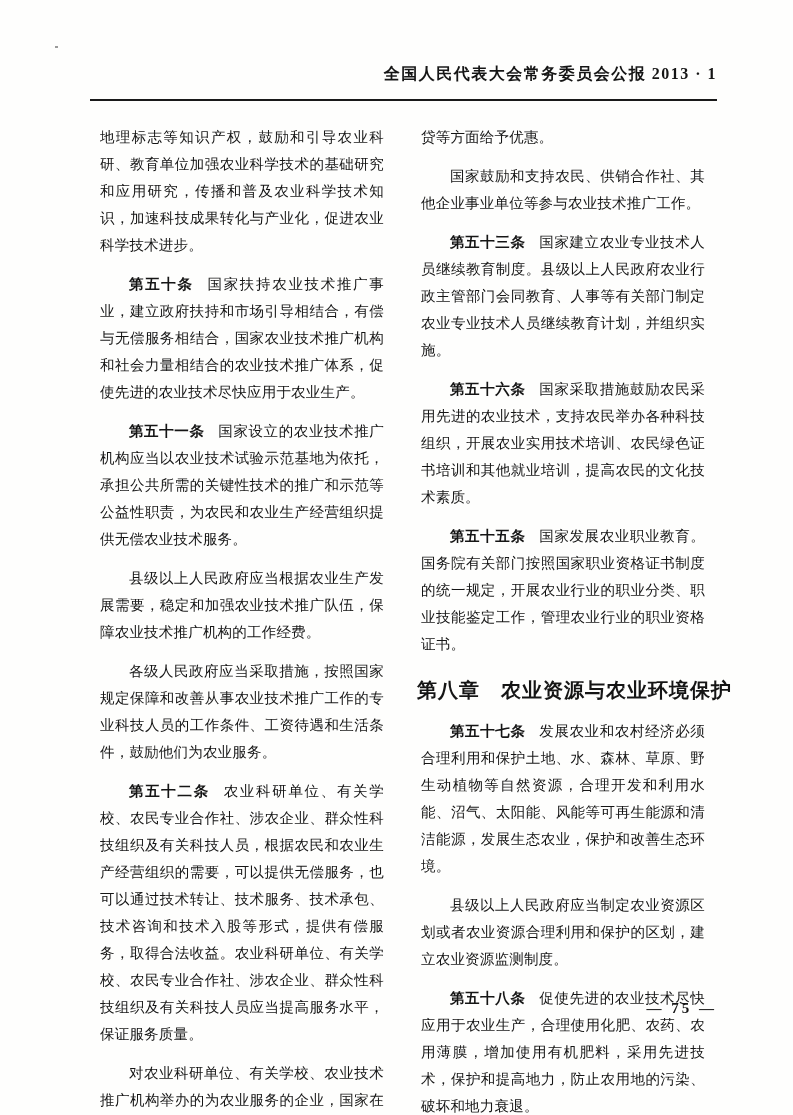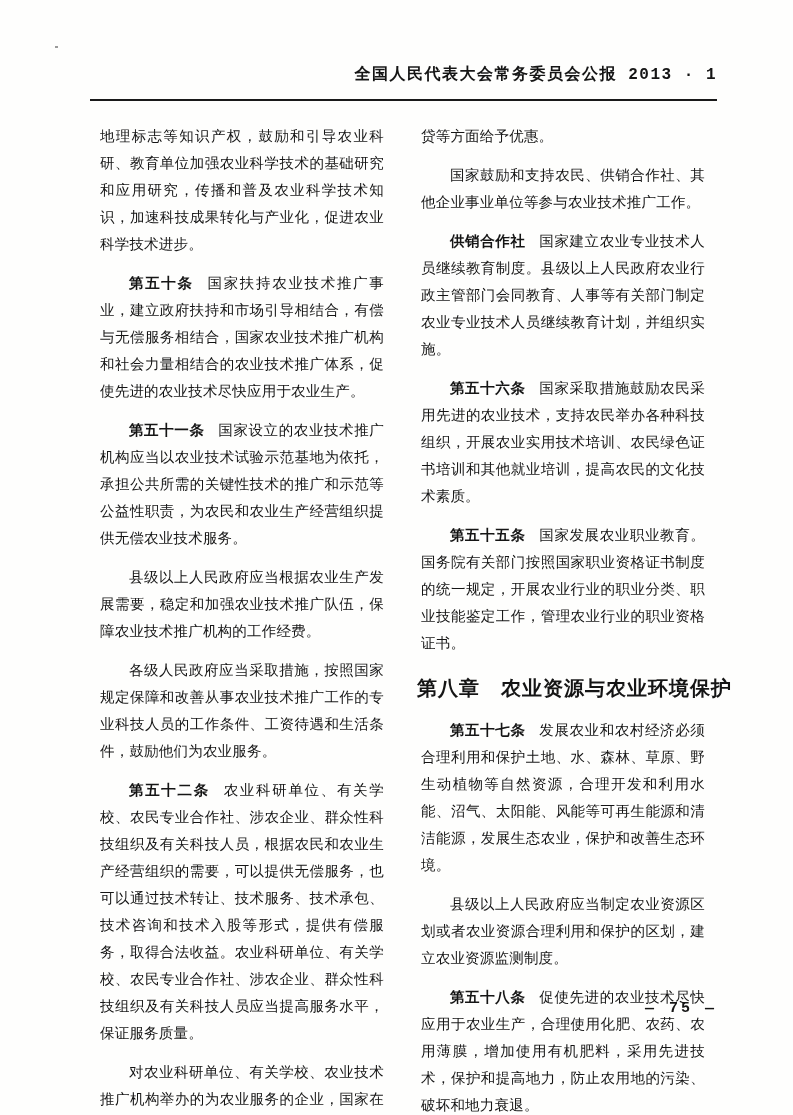--- a/index.html
+++ b/index.html
@@ -1,20 +1,20 @@
 <!DOCTYPE html>
 <html><head>
 <meta charset="utf-8">
 <style>
   html, body { margin: 0; padding: 0; background: #fff; }
   .page {
     position: relative;
     width: 793px; height: 1115px;
     background: #fefefd;
-    font-family: Liberation Mono, monospace;
+    font-family: Liberation Serif, serif;
     color: #151515;
     overflow: hidden;
   }
   .speck {
     position: absolute; left: 55px; top: 46px;
     width: 3px; height: 2px; background: #9a9a9a;
   }
   .header {
     position: absolute; top: 64px; left: 88px; width: 629px;
     text-align: right;
@@ -72,21 +72,21 @@
       <p class="indent"><b class="term">第五十一条</b><span>国家设立的农业技术推广机构应当以农业技术试验示范基地为依托，承担公共所需的关键性技术的推广和示范等公益性职责，为农民和农业生产经营组织提供无偿农业技术服务。</span></p>
       <p class="indent"><span>县级以上人民政府应当根据农业生产发展需要，稳定和加强农业技术推广队伍，保障农业技术推广机构的工作经费。</span></p>
       <p class="indent"><span>各级人民政府应当采取措施，按照国家规定保障和改善从事农业技术推广工作的专业科技人员的工作条件、工资待遇和生活条件，鼓励他们为农业服务。</span></p>
       <p class="indent"><b class="term">第五十二条</b><span>农业科研单位、有关学校、农民专业合作社、涉农企业、群众性科技组织及有关科技人员，根据农民和农业生产经营组织的需要，可以提供无偿服务，也可以通过技术转让、技术服务、技术承包、技术咨询和技术入股等形式，提供有偿服务，取得合法收益。农业科研单位、有关学校、农民专业合作社、涉农企业、群众性科技组织及有关科技人员应当提高服务水平，保证服务质量。</span></p>
       <p class="indent"><span>对农业科研单位、有关学校、农业技术推广机构举办的为农业服务的企业，国家在税收、信</span></p>
     </div>
 
     <div class="col">
       <p><span>贷等方面给予优惠。</span></p>
       <p class="indent"><span>国家鼓励和支持农民、供销合作社、其他企业事业单位等参与农业技术推广工作。</span></p>
-      <p class="indent"><b class="term">供销合作社</b><span>国家建立农业专业技术人员继续教育制度。县级以上人民政府农业行政主管部门会同教育、人事等有关部门制定农业专业技术人员继续教育计划，并组织实施。</span></p>
+      <p class="indent"><b class="term">第五十三条</b><span>国家建立农业专业技术人员继续教育制度。县级以上人民政府农业行政主管部门会同教育、人事等有关部门制定农业专业技术人员继续教育计划，并组织实施。</span></p>
       <p class="indent"><b class="term">第五十六条</b><span>国家采取措施鼓励农民采用先进的农业技术，支持农民举办各种科技组织，开展农业实用技术培训、农民绿色证书培训和其他就业培训，提高农民的文化技术素质。</span></p>
       <p class="indent"><b class="term">第五十五条</b><span>国家发展农业职业教育。国务院有关部门按照国家职业资格证书制度的统一规定，开展农业行业的职业分类、职业技能鉴定工作，管理农业行业的职业资格证书。</span></p>
 
       <div class="chapter">第八章　农业资源与农业环境保护</div>
 
       <p class="indent"><b class="term">第五十七条</b><span>发展农业和农村经济必须合理利用和保护土地、水、森林、草原、野生动植物等自然资源，合理开发和利用水能、沼气、太阳能、风能等可再生能源和清洁能源，发展生态农业，保护和改善生态环境。</span></p>
       <p class="indent"><span>县级以上人民政府应当制定农业资源区划或者农业资源合理利用和保护的区划，建立农业资源监测制度。</span></p>
       <p class="indent"><b class="term">第五十八条</b><span>促使先进的农业技术尽快应用于农业生产，合理使用化肥、农药、农用薄膜，增加使用有机肥料，采用先进技术，保护和提高地力，防止农用地的污染、破坏和地力衰退。</span></p>
       <p class="indent"><span>县级以上人民政府农业行政主管部门应当采</span></p>
     </div>

